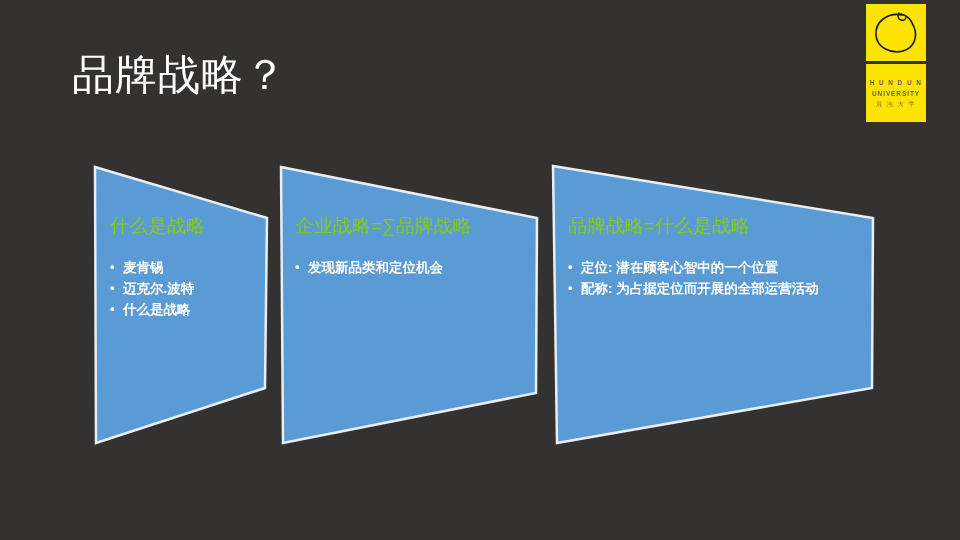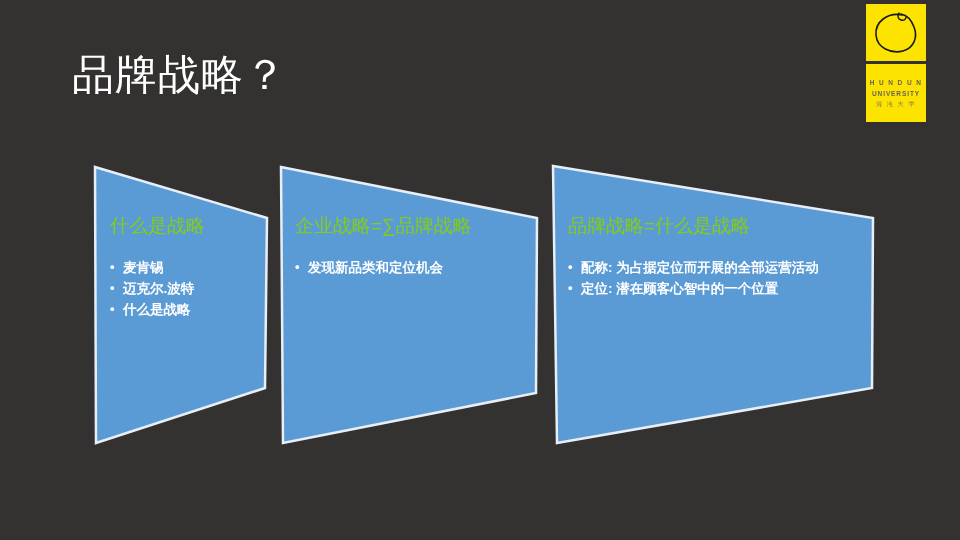--- a/index.html
+++ b/index.html
@@ -181,18 +181,18 @@
   <div class="panel-text" id="panel-2-text">
     <div class="panel-heading">企业战略=∑品牌战略</div>
     <ul class="panel-bullets">
       <li>发现新品类和定位机会</li>
     </ul>
   </div>
 
   <div class="panel-text" id="panel-3-text">
     <div class="panel-heading">品牌战略=什么是战略</div>
     <ul class="panel-bullets">
+      <li>定位: 潜在顾客心智中的一个位置</li>
       <li>配称: 为占据定位而开展的全部运营活动</li>
-      <li>定位: 潜在顾客心智中的一个位置</li>
     </ul>
   </div>
 
 </div>
 
 </body></html>

